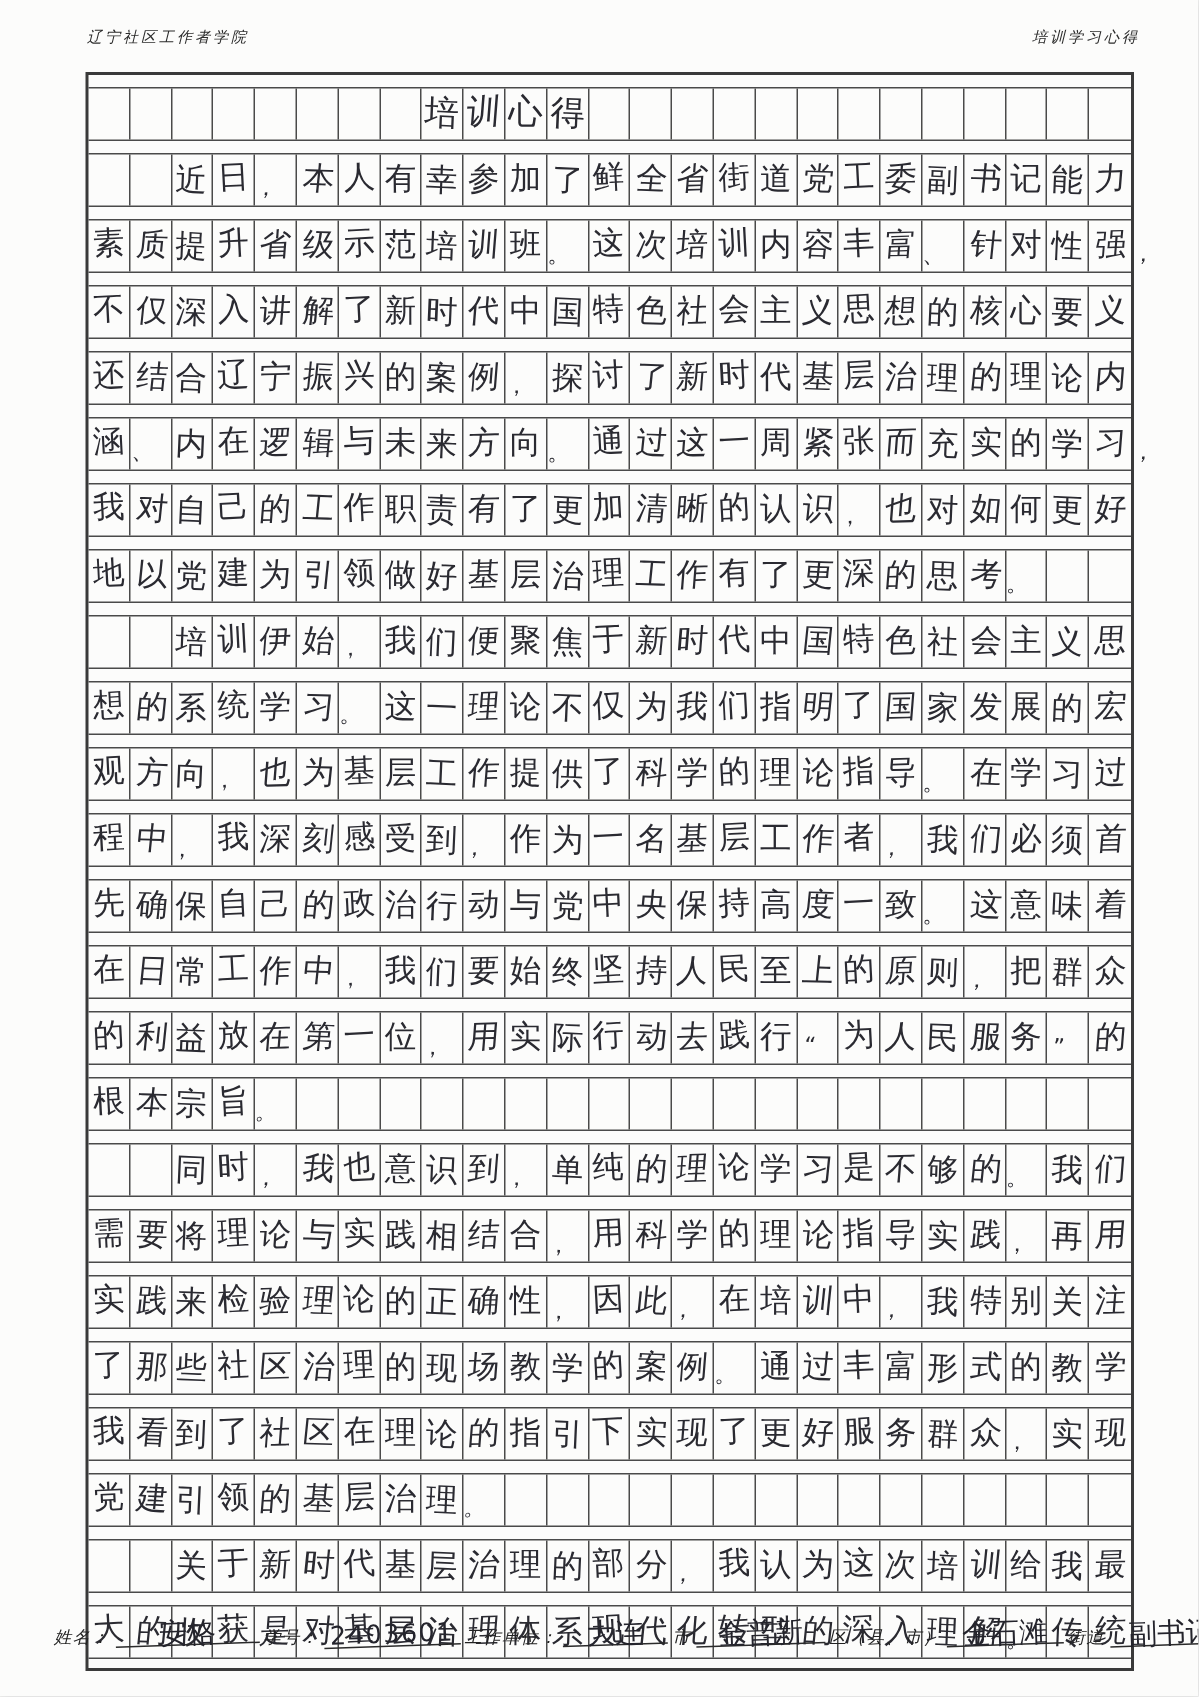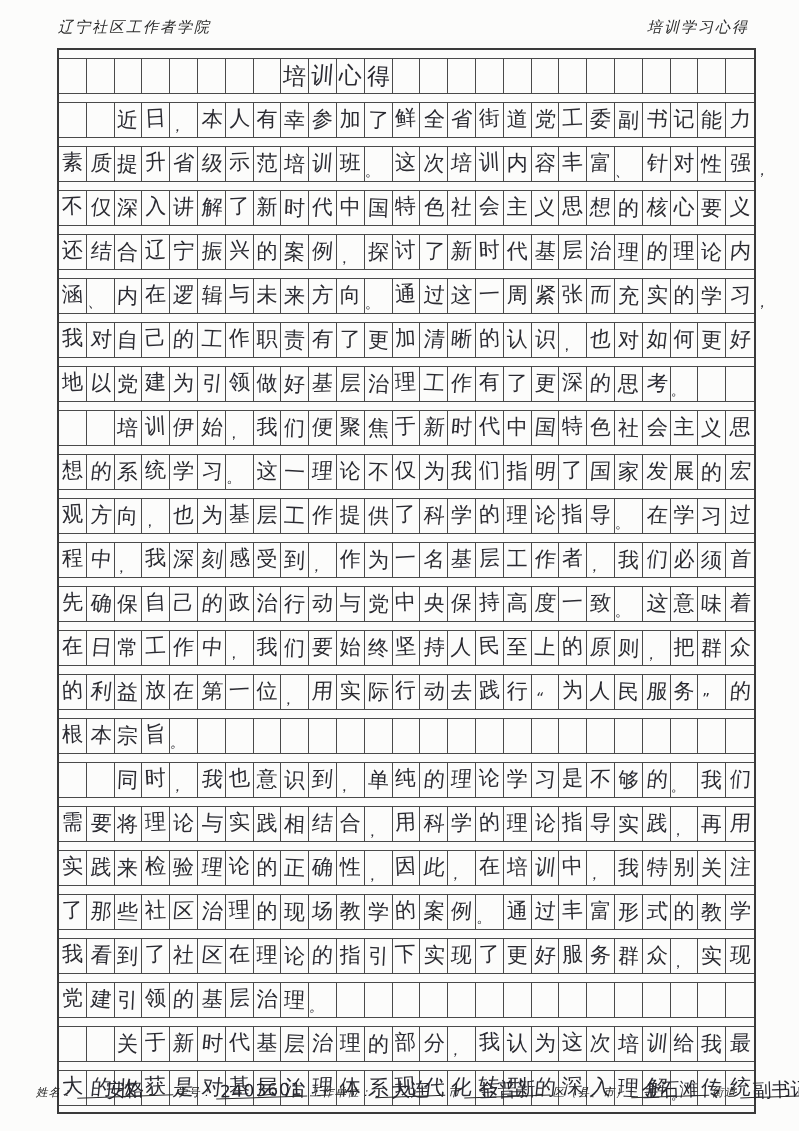--- a/index.html
+++ b/index.html
@@ -6,23 +6,23 @@
   .page{
     position:relative;
     width:799px;height:1131px;
     background:#fcfcfb;
     font-family:"Liberation Serif","DejaVu Serif",serif;
     overflow:hidden;
     box-shadow:0 0 6px rgba(0,0,0,.25);
   }
   
   .page-header{
-    position:absolute;top:18px;left:58px;right:50px;
+    position:absolute;top:18px;left:58px;right:39px;
     display:flex;justify-content:space-between;
-    font-size:15px;color:#2b2b2b;letter-spacing:2px;
+    font-size:10px;color:#2b2b2b;letter-spacing:2px;
     font-style:italic;
   }
   
   .manuscript{
     position:absolute;left:57px;top:48px;width:699px;
     border:2px solid #3a3a3a;
     box-sizing:border-box;
     background:#fcfcfb;
     padding-bottom:6px;
   }

